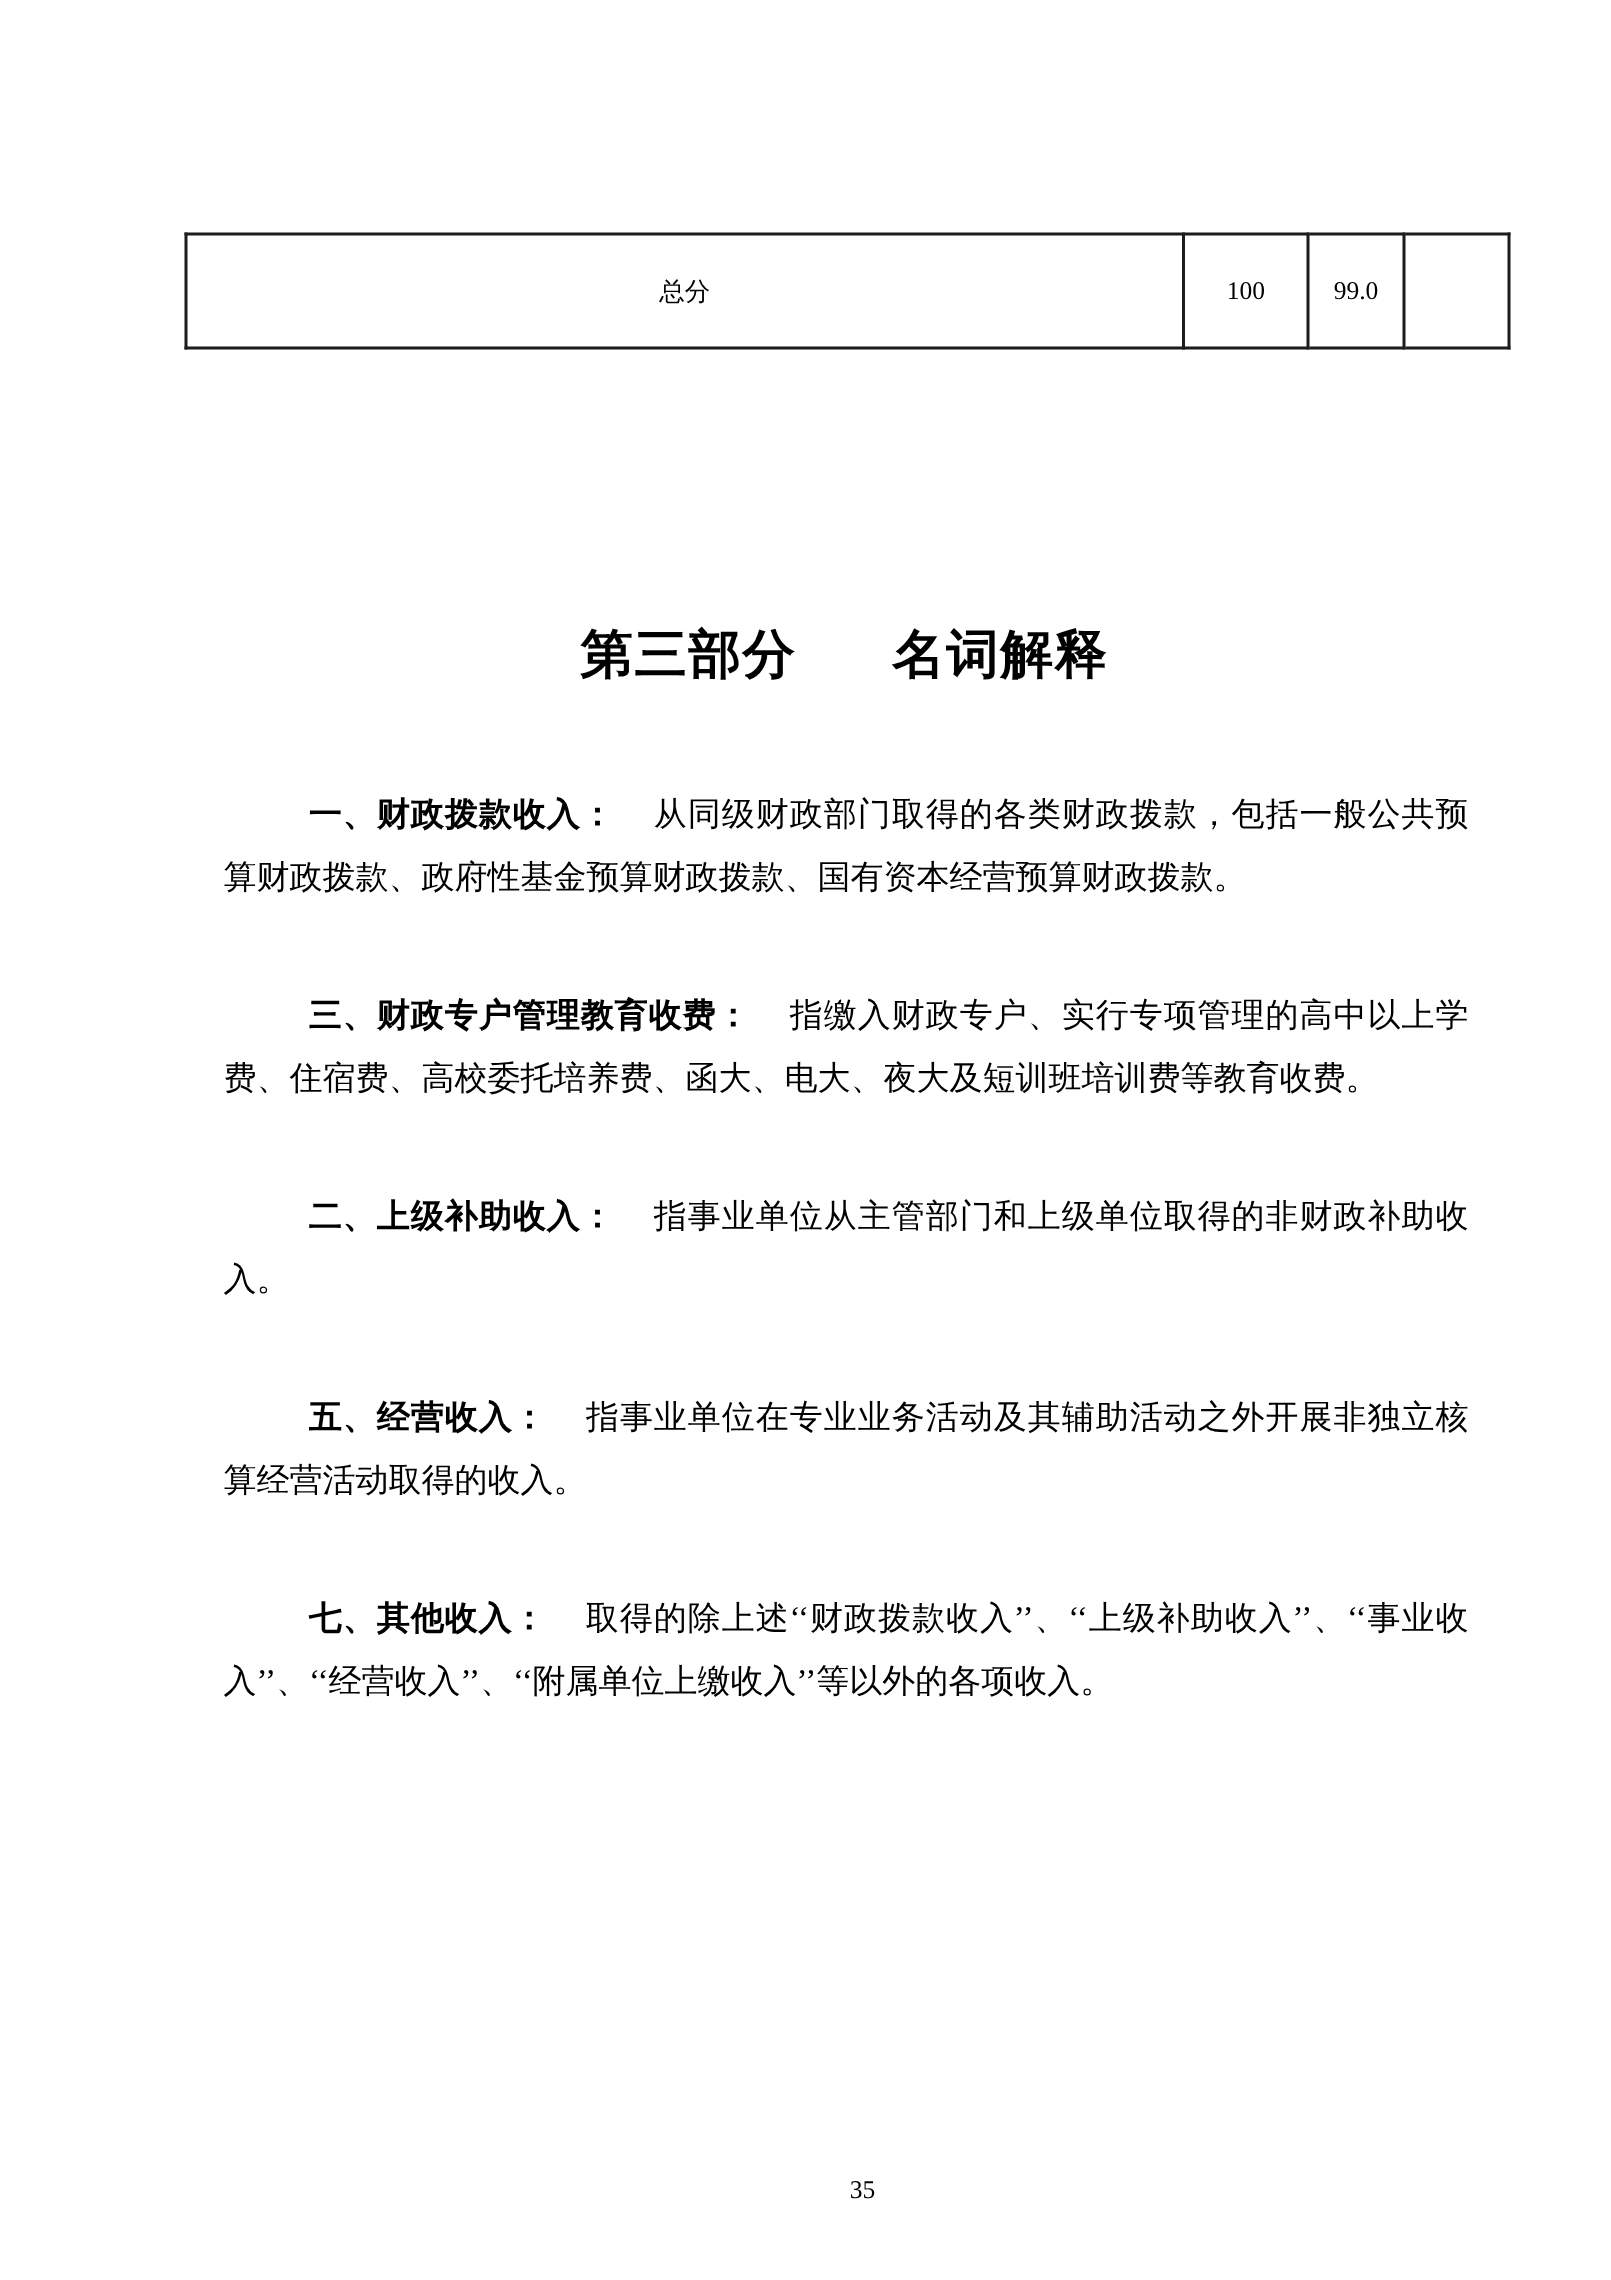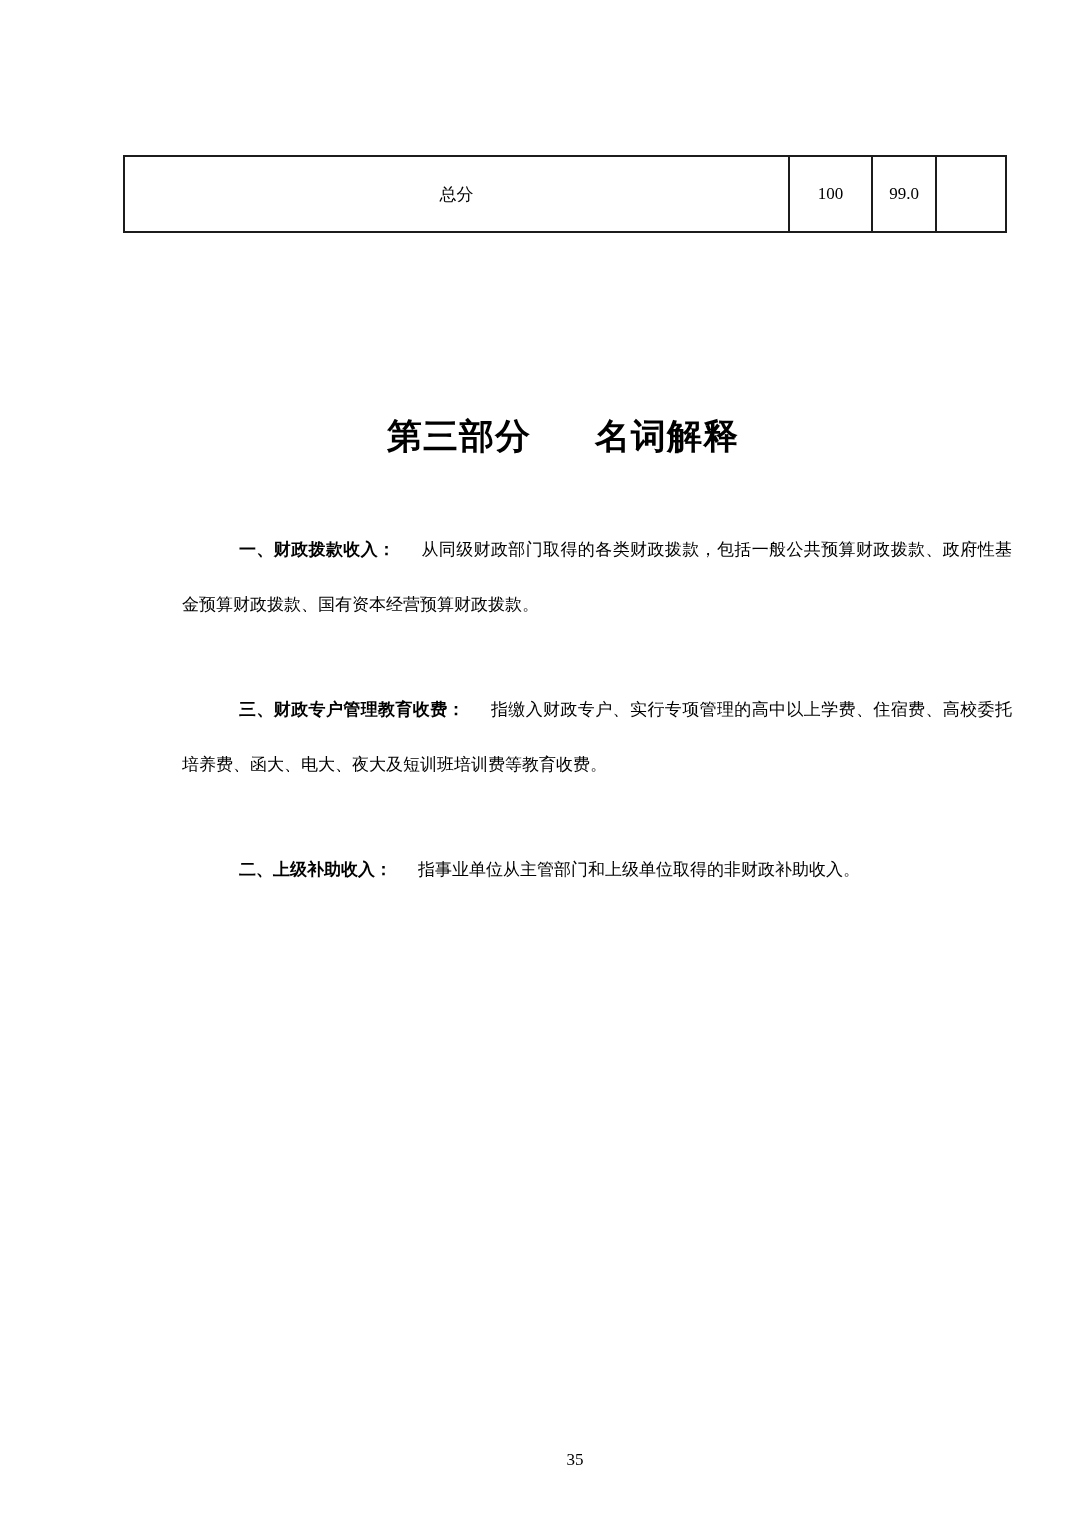--- a/index.html
+++ b/index.html
@@ -48,24 +48,23 @@
     white-space: nowrap;
   }
   .doc-title .title-part2 { margin-left: 38px; }
 
   
   .content {
     position: absolute;
     left: 97px;
     top: 470px;
     width: 882px;
-    font-size: 17px;
-    line-height: 55px;
+    font-size: 22px;
+    line-height: 42px;
     text-align: justify;
-    margin-left: 33px;
   }
   .para { margin-bottom: 24px; text-indent: 44px; }
   .term { font-weight: bold; }
 
   
   .page-number {
     position: absolute;
     top: 1411px;
     left: 12px;
     width: 100%;
@@ -88,17 +87,19 @@
       </tr>
     </tbody>
   </table>
 
   <h1 class="doc-title"><span>第三部分</span><span class="title-part2">名词解释</span></h1>
 
   <div class="content">
     <p class="para"><span class="term">一、财政拨款收入：</span><span>从同级财政部门取得的各类财政拨款，包括一般公共预算财政拨款、政府性基金预算财政拨款、国有资本经营预算财政拨款。</span></p>
     <p class="para"><span class="term">三、财政专户管理教育收费：</span><span>指缴入财政专户、实行专项管理的高中以上学费、住宿费、高校委托培养费、函大、电大、夜大及短训班培训费等教育收费。</span></p>
     <p class="para"><span class="term">二、上级补助收入：</span><span>指事业单位从主管部门和上级单位取得的非财政补助收入。</span></p>
+    <p class="para"><span class="term">五、经营收入：</span><span>指事业单位在专业业务活动及其辅助活动之外开展非独立核算经营活动取得的收入。</span></p>
+    <p class="para"><span class="term">七、其他收入：</span><span>取得的除上述‘‘财政拨款收入’’、‘‘上级补助收入’’、‘‘事业收入’’、‘‘经营收入’’、‘‘附属单位上缴收入’’等以外的各项收入。</span></p>
   </div>
 
   <div class="page-number">35</div>
 
 </div>
 
 </body></html>

